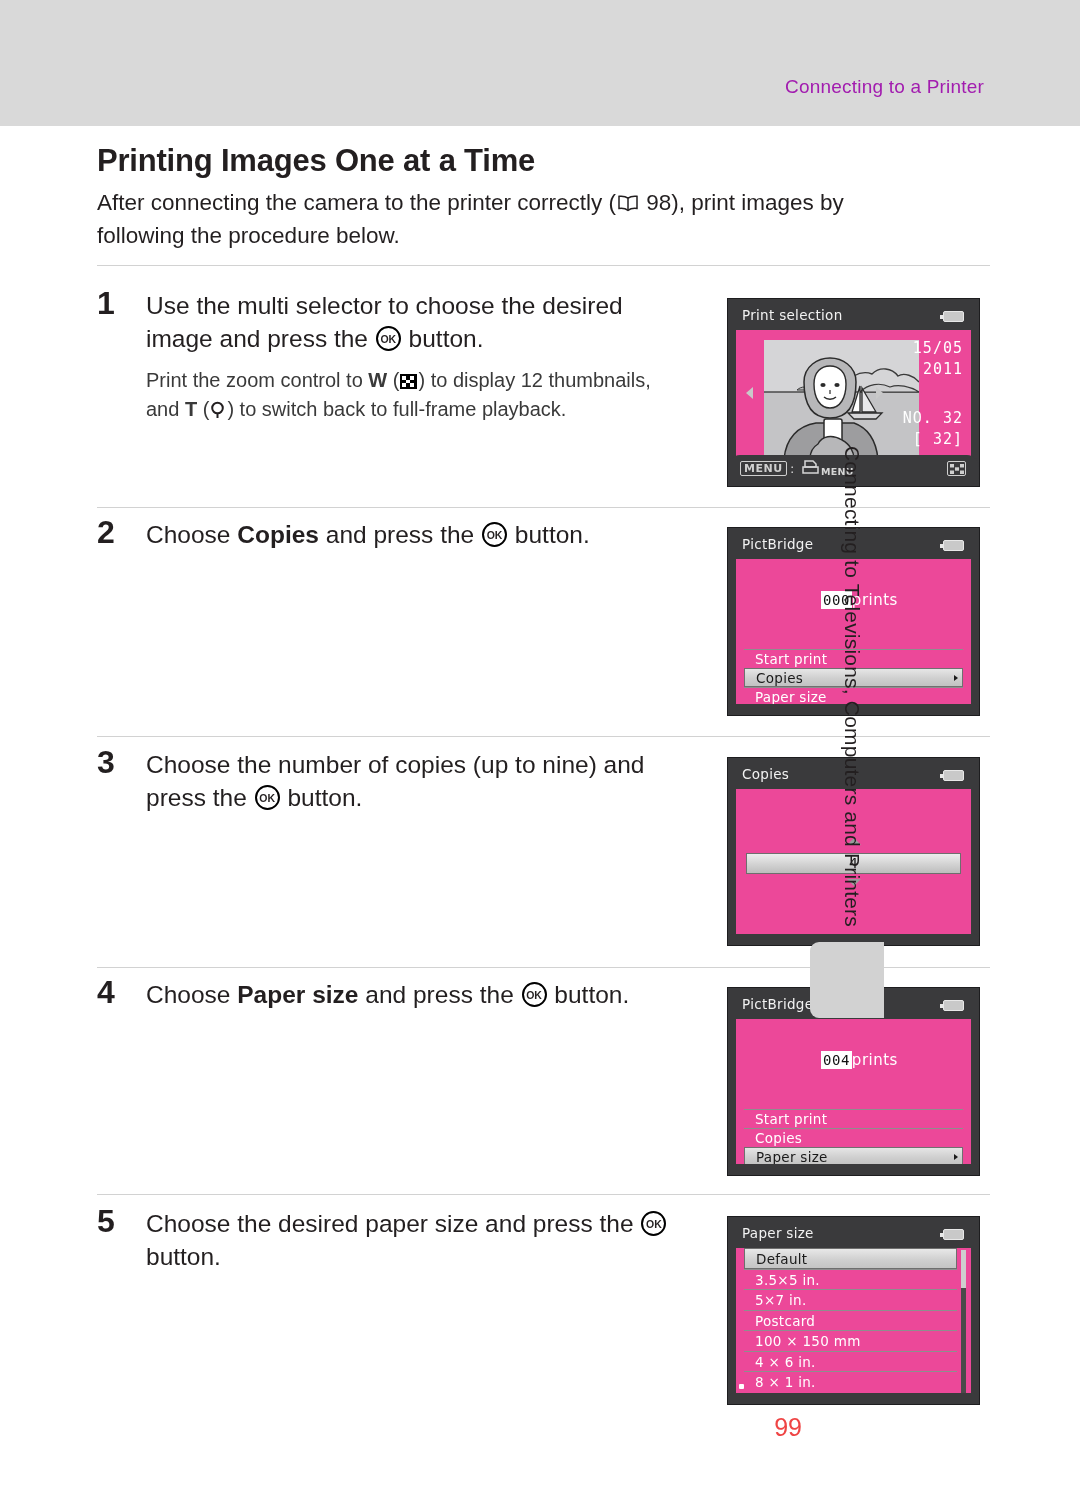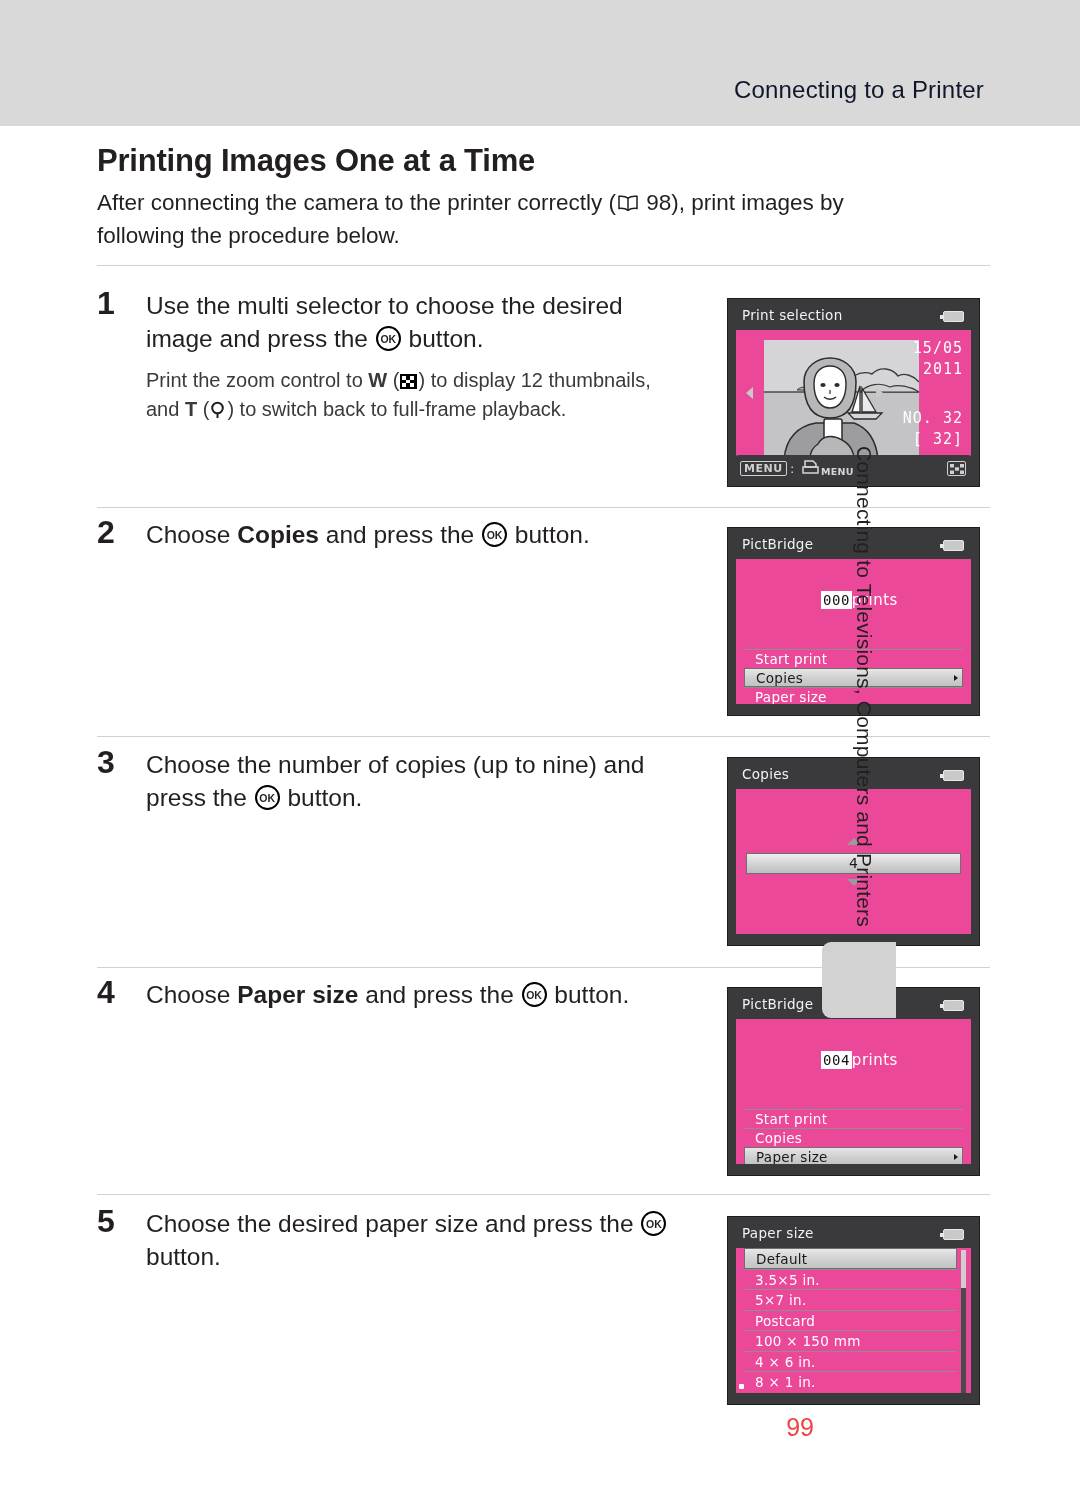--- a/index.html
+++ b/index.html
@@ -12,29 +12,28 @@
     overflow:hidden;
   }
 
   
   .header-band{
     position:absolute; left:0; top:0; width:1080px; height:126px;
     background:#d9d9d9;
   }
   .header-title{
     position:absolute; right:96px; top:76px;
-    font-size:24px; color:#0f172a; letter-spacing:.2px;
+    font-size:19px; color:#a21caf; letter-spacing:.2px;
     white-space:nowrap;
   }
 
   
   .page{
     position:absolute; left:0; top:126px; width:884px; height:1360px;
     background:#ffffff;
-    padding-left:12px;
   }
 
   .h1{
     position:absolute; left:97px; top:17px;
     font-size:31px; font-weight:bold; letter-spacing:-.2px;
     white-space:nowrap;
   }
   .intro{
     position:absolute; left:97px; top:60px; width:840px;
     font-size:22.5px; line-height:33px; color:#231f20;

